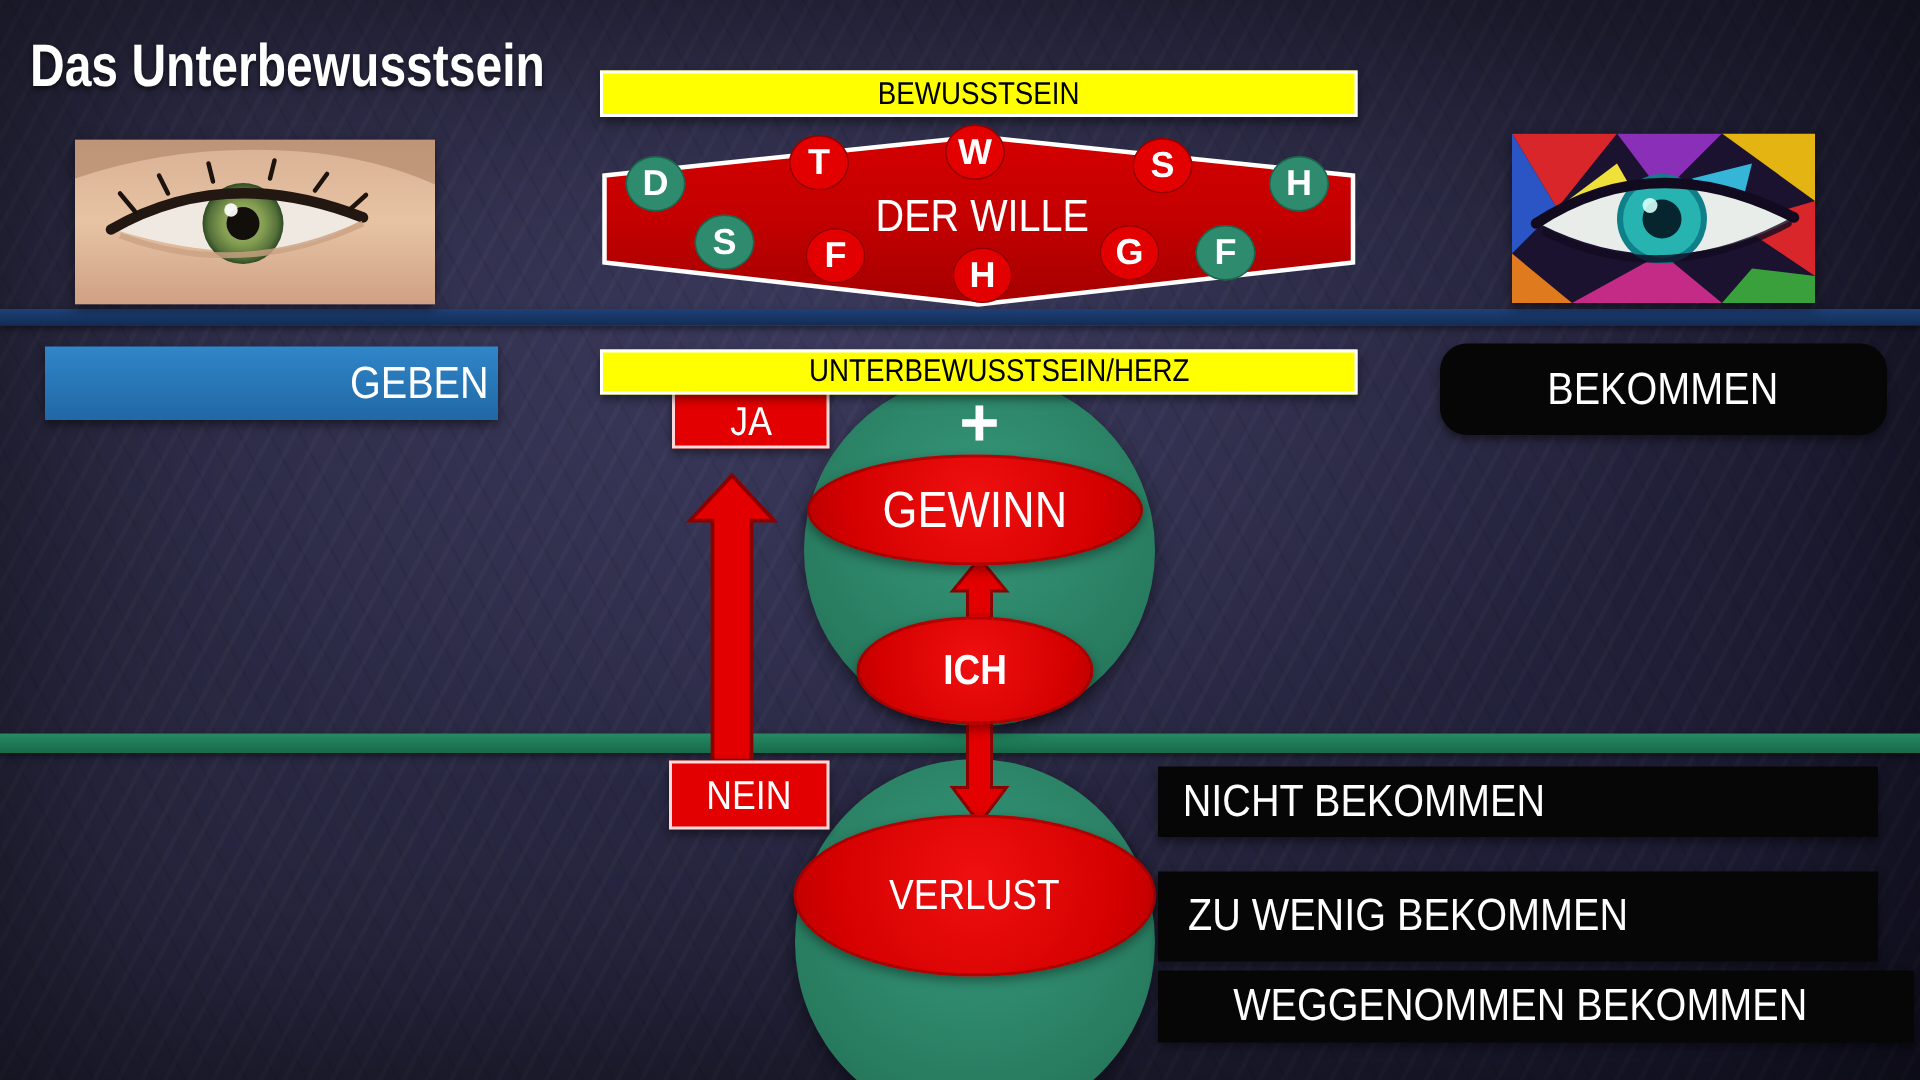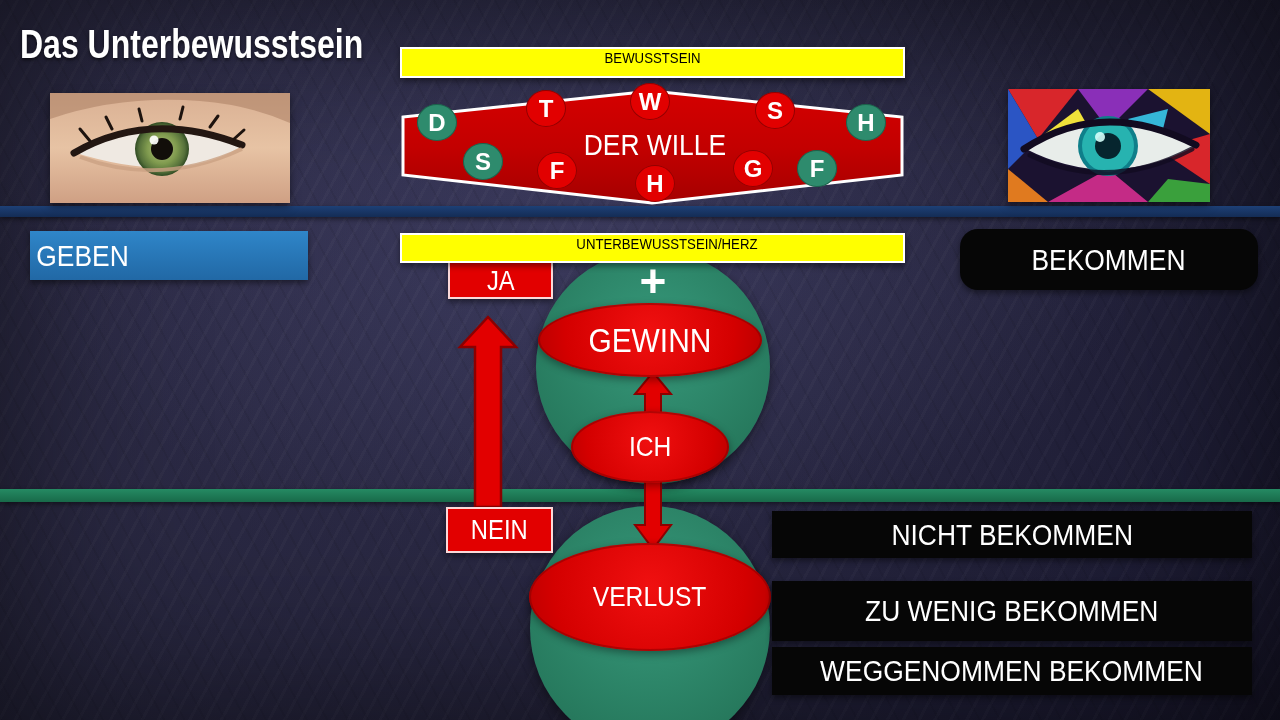--- a/index.html
+++ b/index.html
@@ -27,22 +27,22 @@
     text-shadow:0 2px 4px rgba(0,0,0,0.6);
   }
 
   
   .navy-line{position:absolute;left:0;top:206px;width:1280px;height:11px;background:linear-gradient(180deg,#1d4076,#142c55);box-shadow:0 2px 5px rgba(0,0,0,0.5);}
   .green-line{position:absolute;left:0;top:489px;width:1280px;height:13px;background:linear-gradient(180deg,#258a63,#186a49);box-shadow:0 2px 5px rgba(0,0,0,0.5);}
 
   
   .banner{
     position:absolute;left:400px;width:505px;background:#ffff00;border:2px solid #fff;
-    box-sizing:border-box;display:flex;justify-content:center;
-    color:#000;font-size:15px;box-shadow:0 3px 6px rgba(0,0,0,0.45);
+    box-sizing:border-box;display:flex;align-items:center;justify-content:center;
+    color:#000;font-size:21px;box-shadow:0 3px 6px rgba(0,0,0,0.45);
   }
   .banner-top{top:47px;height:31px;}
   .banner-mid{top:233px;height:30px;padding-left:28px;}
 
   
   .wille{position:absolute;left:400px;top:86px;width:505px;height:122px;}
   .wille svg{position:absolute;inset:0;overflow:visible;}
   .wille-label{
     position:absolute;left:152px;top:38px;width:206px;height:42px;
     display:flex;align-items:center;justify-content:center;color:#fff;font-size:30px;
@@ -59,22 +59,22 @@
   .lt6{left:137px;top:66px;} .lt7{left:235px;top:79px;} .lt8{left:333px;top:64px;}
   .lt9{left:397px;top:64px;}
 
   
   .eye-left{position:absolute;left:50px;top:93px;width:240px;height:110px;box-shadow:0 3px 8px rgba(0,0,0,0.5);}
   .eye-right{position:absolute;left:1008px;top:89px;width:202px;height:113px;box-shadow:0 3px 8px rgba(0,0,0,0.5);}
 
   
   .geben{
     position:absolute;left:30px;top:231px;width:278px;height:49px;
-    background:linear-gradient(180deg,#2f86c9,#2168a5);display:flex;align-items:center;justify-content:flex-start;
-    color:#fff;font-size:30px;box-shadow:0 3px 6px rgba(0,0,0,0.45);
+    background:linear-gradient(180deg,#2f86c9,#2168a5);display:flex;align-items:center;justify-content:flex-end;
+    color:#fff;font-size:30px;box-shadow:0 3px 6px rgba(0,0,0,0.45);padding-left:24px;
   }
   .bekommen{
     position:absolute;left:960px;top:229px;width:298px;height:61px;background:#060606;
     display:flex;align-items:center;justify-content:center;color:#fff;font-size:30px;
     box-shadow:0 3px 6px rgba(0,0,0,0.45);
     border-radius:18px;
   }
 
   
   .circle{position:absolute;border-radius:50%;background:radial-gradient(circle at 50% 38%,#37997b,#26785c 75%,#1f6b51);box-shadow:0 4px 12px rgba(0,0,0,0.45);}
@@ -87,40 +87,40 @@
   
   .arrows{position:absolute;inset:0;pointer-events:none;}
 
   
   .ellipse{
     position:absolute;border-radius:50%;background:radial-gradient(circle at 50% 40%,#f01010,#d40000 70%,#b80000);
     display:flex;align-items:center;justify-content:center;color:#fff;
     box-shadow:0 3px 8px rgba(0,0,0,0.4), inset 0 0 0 2px rgba(130,0,0,0.5);
   }
   .gewinn{left:538px;top:303px;width:224px;height:74px;font-size:34px;}
-  .ich{left:571px;top:411px;width:158px;height:72px;font-size:28px;}
+  .ich{left:571px;top:411px;width:158px;height:72px;font-size:28px;font-weight:bold;}
   .verlust{left:529px;top:543px;width:242px;height:108px;font-size:28px;}
 
   
   .tag{
     position:absolute;background:#e20000;border:2px solid rgba(255,255,255,0.85);box-sizing:border-box;
     display:flex;align-items:center;justify-content:center;color:#fff;font-size:27px;
     box-shadow:0 3px 6px rgba(0,0,0,0.45);
   }
   .ja{left:448px;top:254px;width:105px;height:45px;align-items:flex-end;}
   .nein{left:446px;top:507px;width:107px;height:46px;}
 
   
   .outcome{
-    position:absolute;left:772px;width:480px;background:#060606;display:flex;align-items:center;justify-content:center;
+    position:absolute;left:772px;width:480px;background:#060606;display:flex;align-items:center;justify-content:flex-start;
     color:#fff;font-size:30px;box-shadow:0 3px 6px rgba(0,0,0,0.45);
   }
   .o0{top:511px;height:47px;}
   .o1{top:581px;height:60px;}
-  .o2{top:647px;height:48px;}
+  .o2{top:647px;height:48px;padding-left:24px;}
 </style>
 </head>
 <body>
 
 <div class="stage">
   <div class="texture"></div>
 
   <div class="navy-line"></div>
   <div class="green-line"></div>
 

